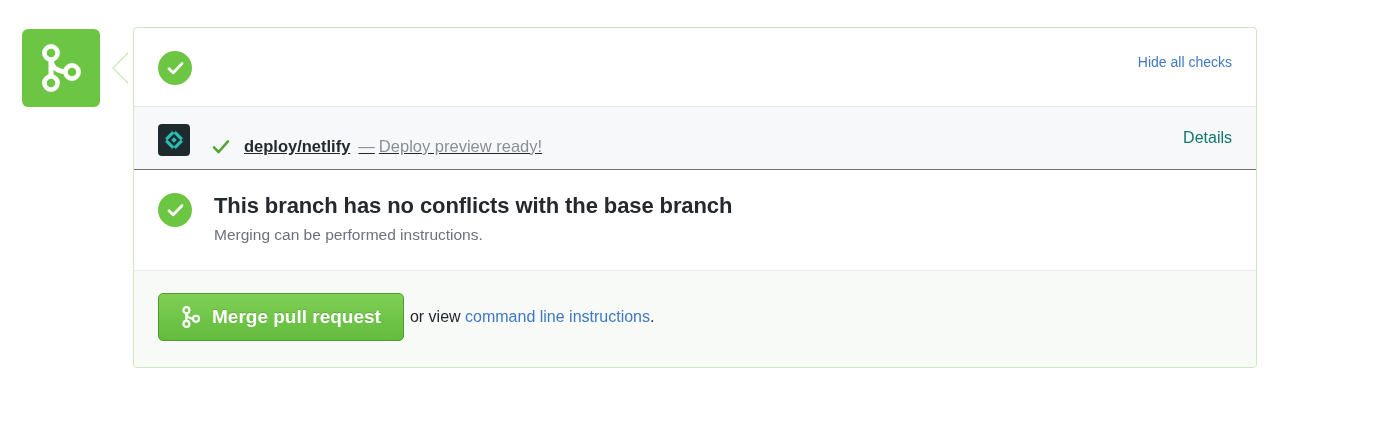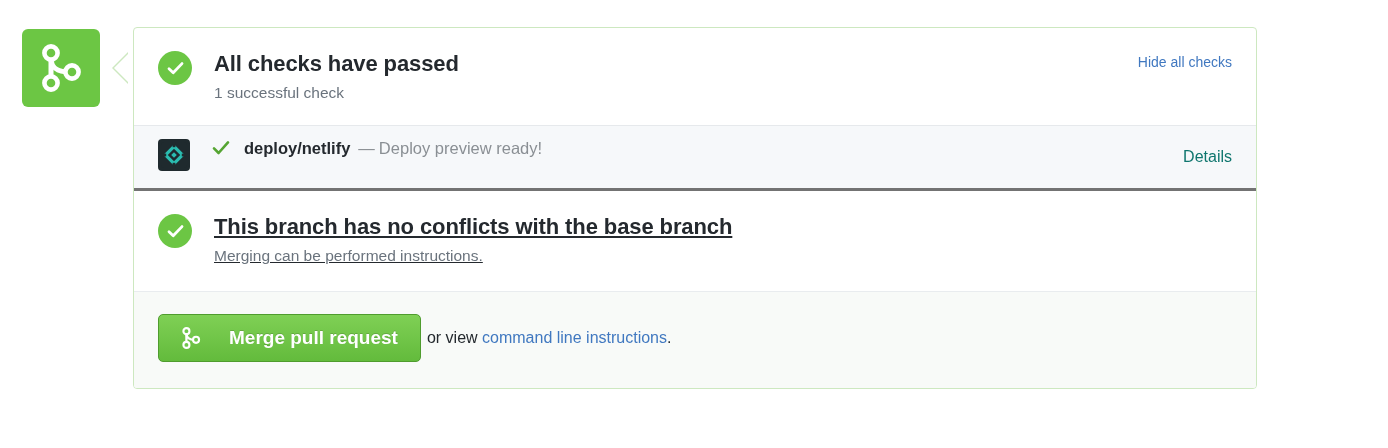--- a/index.html
+++ b/index.html
@@ -123,27 +123,28 @@
     color: #4078c0;
     text-decoration: none;
     cursor: pointer;
     white-space: nowrap;
   }
 
   
   .check-row {
     position: relative;
     display: flex;
-    align-items: flex-start;
+    align-items: flex-end;
     background: #f6f8fa;
     border-top: 1px solid #e6e9ec;
-    border-bottom: 3px solid #737373;
+    border-bottom: 1px solid #737373;
     padding: 13px 24px;
     height: 36px;
     box-sizing: content-box;
+    text-decoration: underline;
   }
   .netlify-avatar {
     flex: 0 0 auto;
     width: 32px;
     height: 32px;
     border-radius: 4px;
     background: #1f2a2e;
     display: flex;
     align-items: center;
     justify-content: center;
@@ -193,36 +194,35 @@
 
   
   .conflict-section {
     display: flex;
     align-items: flex-start;
     padding: 22px 24px 24px 24px;
     border-bottom: 1px solid #e9ecef;
   }
   .conflict-text {
     margin-left: 22px;
-    text-decoration: underline;
   }
 
   
   .merge-section {
     background: #f8faf8;
     padding: 22px 24px 26px 24px;
     display: flex;
     align-items: center;
     border-bottom-left-radius: 3px;
     border-bottom-right-radius: 3px;
   }
   .merge-button {
     display: inline-flex;
     align-items: center;
-    gap: 28px;
+    gap: 11px;
     padding: 0 22px;
     height: 48px;
     border-radius: 5px;
     border: 1px solid #4f9c2e;
     background: linear-gradient(to bottom, #7fd055 0%, #63bb3c 100%);
     color: #ffffff;
     font-size: 19px;
     font-weight: bold;
     font-family: "Liberation Sans", sans-serif;
     cursor: pointer;
@@ -265,24 +265,20 @@
     <span class="tri-inner"></span>
   </div>
 
   <div class="merge-card">
 
     <div class="checks-header">
       <div class="check-circle">
         <svg width="19" height="19" viewBox="0 0 19 19" xmlns="http://www.w3.org/2000/svg">
           <path d="M3 9.8 L7.2 13.8 L16 4.6" stroke="#ffffff" stroke-width="2.8" fill="none" stroke-linecap="round" stroke-linejoin="round"></path>
         </svg>
-      </div>
-      <div class="checks-header-text">
-        <div class="headline">All checks have passed</div>
-        <div class="subline">1 successful check</div>
       </div>
       <a class="hide-all-checks" href="#">Hide all checks</a>
     </div>
 
     <div class="check-row">
       <div class="netlify-avatar">
         <svg width="26" height="26" viewBox="0 0 26 26" xmlns="http://www.w3.org/2000/svg">
           <rect x="0" y="0" width="26" height="26" rx="3" fill="#1f2a2e"></rect>
           <g transform="translate(13,13) rotate(45)">
             <rect x="-7.6" y="-7.6" width="15.2" height="15.2" fill="#2bbdb1"></rect>

